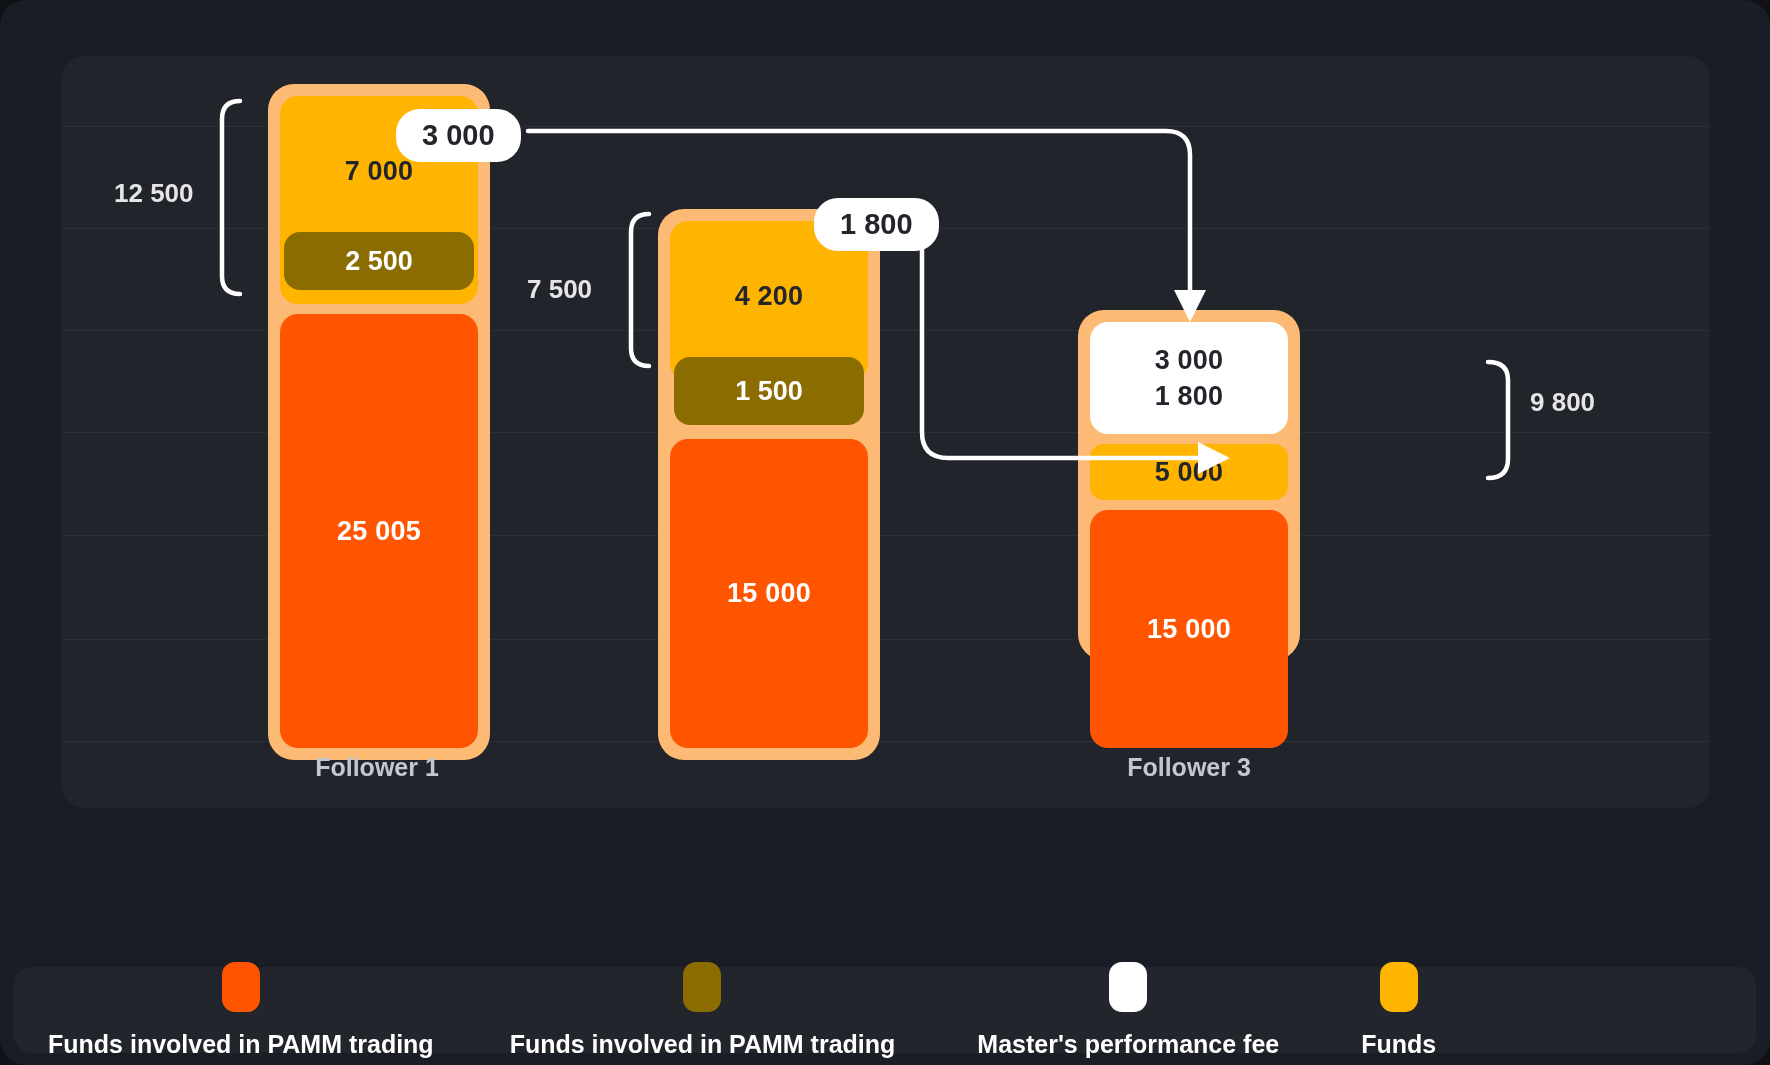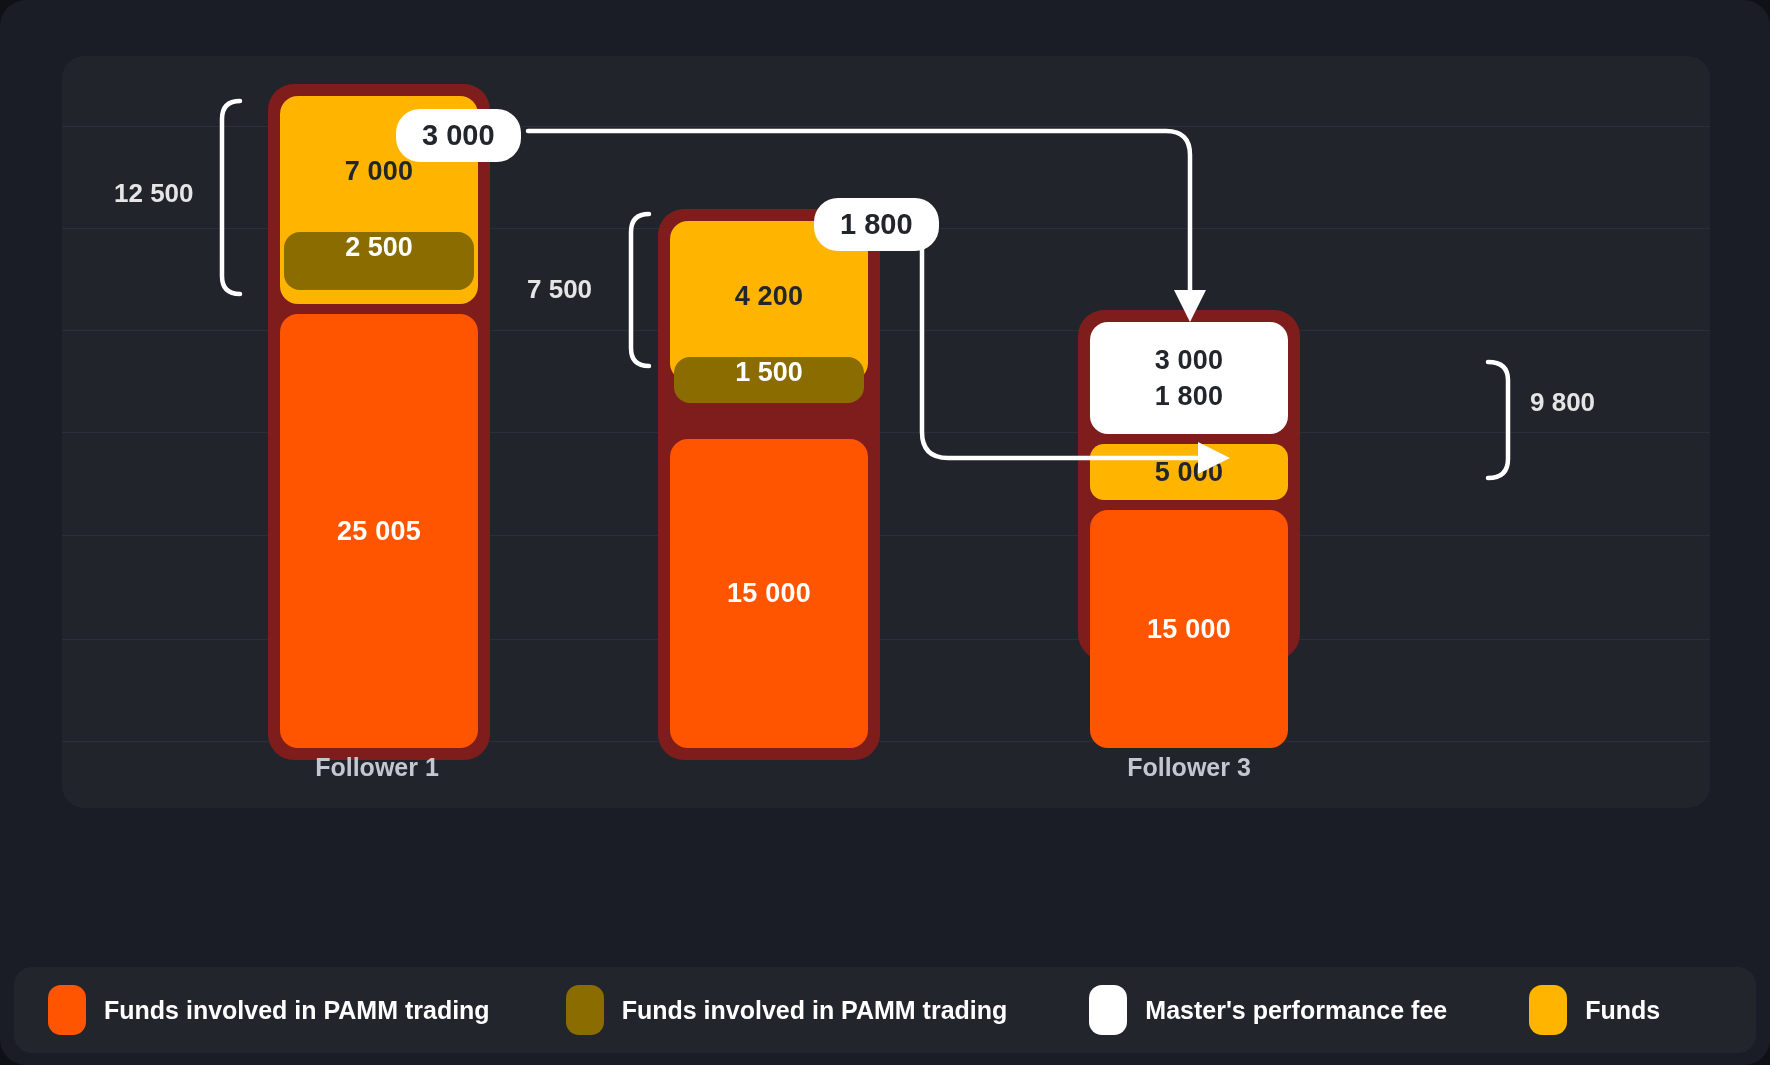--- a/index.html
+++ b/index.html
@@ -25,21 +25,21 @@
     background: #21242b;
     border-radius: 22px;
     overflow: hidden;
   }
   .gridline {
     position: absolute; left: 0; width: 100%;
     height: 1px; background: #2b2f37;
   }
   .col-container {
     position: absolute;
-    background: #7f1d1d;
+    background: #fdba74;
     border-radius: 26px;
     padding: 8px;
   }
   .seg {
     position: absolute;
     left: 12px; right: 12px;
     border-radius: 18px;
     display: flex;
     align-items: center;
     justify-content: center;
@@ -53,21 +53,21 @@
                   flex-direction: column; gap: 8px; }
   .seg.feebox span { line-height: 1.05; }
 
   
   .nested-pill {
     position: absolute;
     left: 16px; right: 16px;
     background: #8a6c00;
     color: #ffffff;
     border-radius: 16px;
-    display: flex; justify-content: center;
+    display: flex; align-items: center; justify-content: center;
     font-weight: bold; font-size: 27px;
   }
 
   
   .axis-label {
     position: absolute;
     width: 300px;
     text-align: center;
     color: #c3c7cf;
     font-size: 25px;
@@ -110,20 +110,21 @@
     width: 1742px; height: 86px;
     background: #22252c;
     border-radius: 18px;
     display: flex;
     align-items: center;
   }
   .legend-item {
     display: flex;
     align-items: center;
     gap: 18px;
+    flex-direction: column;
   }
   .legend-swatch {
     width: 38px; height: 50px;
     border-radius: 13px;
     flex: none;
   }
   .legend-text {
     color: #ffffff;
     font-weight: bold;
     font-size: 25px;
@@ -157,21 +158,21 @@
     <div class="seg funds" style="top:230px; height:434px;">
       <span>25 005</span>
     </div>
   </div>
 
   <div class="col-container" style="left:658px; top:209px; width:222px; height:551px;">
 
     <div class="seg profit" style="top:12px; height:160px; align-items:flex-start; padding-top:60px;">
       <span>4 200</span>
     </div>
-    <div class="nested-pill" style="top:148px; height:46px;">
+    <div class="nested-pill" style="top:148px; height:68px;">
       <span>1 500</span>
     </div>
 
     <div class="seg funds" style="top:230px; height:309px;">
       <span>15 000</span>
     </div>
   </div>
 
   <div class="col-container" style="left:1078px; top:310px; width:222px; height:350px;">
 

